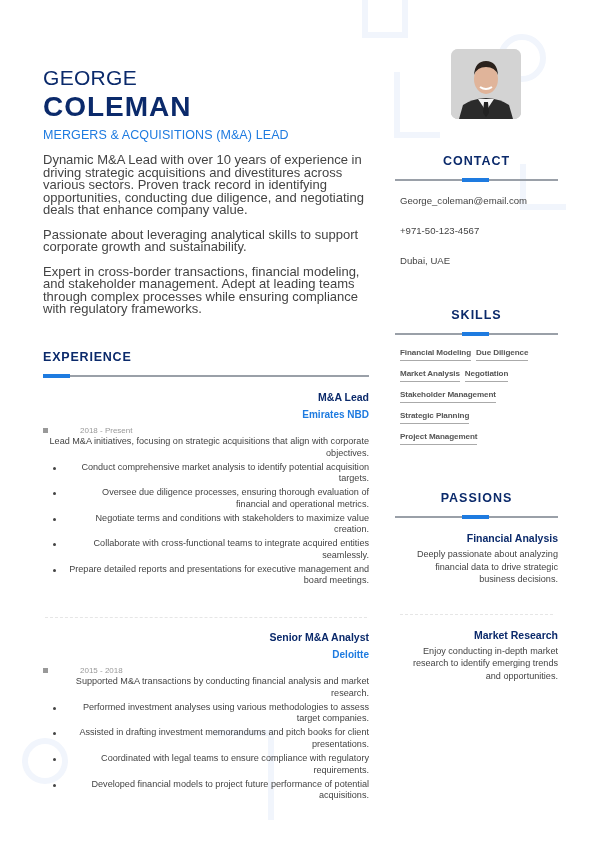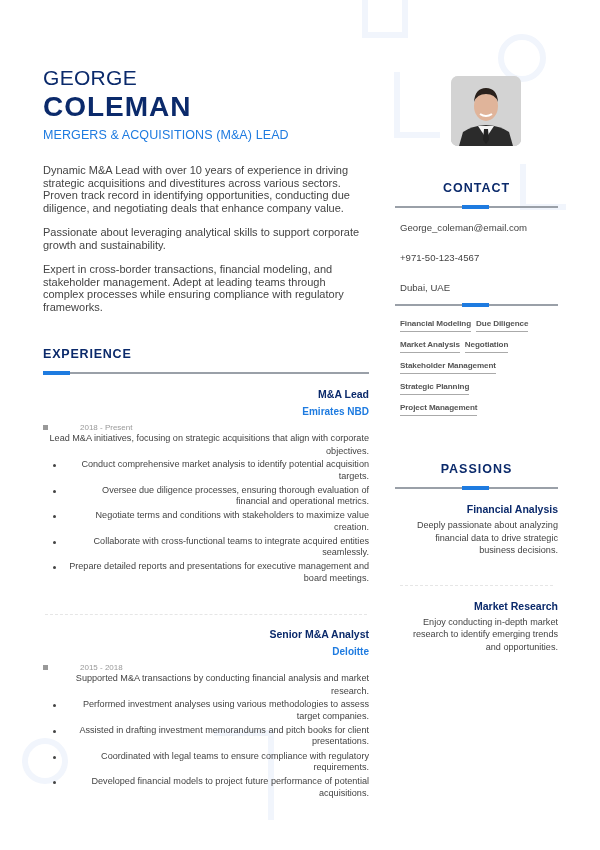--- a/index.html
+++ b/index.html
@@ -2,27 +2,27 @@
 <html><head>
 <meta charset="utf-8">
 <style>
   * { box-sizing: border-box; margin: 0; padding: 0; }
   html, body { width: 600px; height: 850px; background: #ffffff; overflow: hidden; }
   body { position: relative; font-family: "Liberation Sans", sans-serif; color: #444; }
 
   .deco { position: absolute; border-color: #f1f5fc; border-style: solid; z-index: 0; }
 
   .left { position: absolute; left: 43px; top: 66px; width: 326px; z-index: 1; }
-  .right { position: absolute; left: 395px; top: 76px; width: 163px; z-index: 1; }
+  .right { position: absolute; left: 395px; top: 49px; width: 163px; z-index: 1; }
 
   .first-name { font-size: 21px; color: #0b2a6b; letter-spacing: 0.3px; line-height: 24px; }
   .last-name { font-size: 28px; font-weight: bold; color: #0b2a6b; letter-spacing: 1px; line-height: 32px; margin-top: 1px; }
   .role { font-size: 12.5px; color: #1e7be0; margin-top: 5px; letter-spacing: 0.1px; }
 
-  .summary { margin-top: 22px; font-size: 11px; line-height: 12.5px; color: #444; }
+  .summary { margin-top: 12px; font-size: 13px; line-height: 12.5px; color: #444; }
   .summary p { margin-bottom: 12px; }
 
   .section-title-left { margin-top: 34px; font-size: 12.5px; font-weight: bold; color: #0b2a6b; letter-spacing: 0.8px; }
   .rule-left { position: relative; height: 2px; background: #9aa0a8; margin-top: 11px; width: 326px; }
   .rule-left .accent { position: absolute; left: 0; top: -1px; width: 27px; height: 4px; background: #1e7be0; }
 
   .job { margin-top: 14px; text-align: right; }
   .job-title { font-size: 10.5px; font-weight: bold; color: #0b2a6b; }
   .company { font-size: 10px; font-weight: bold; color: #1e7be0; margin-top: 6px; }
   .dates { font-size: 8px; color: #999; margin-top: 6px; display: flex; align-items: center; gap: 26px; }
@@ -124,20 +124,21 @@
   </div>
 
   <div style="margin-top:35px;" class="section-title-right">CONTACT</div>
   <div class="rule-right">
       <div class="accent"></div>
     </div>
   <div class="contact-item" style="margin-top:14px;">George_coleman@email.com</div>
   <div class="contact-item" style="margin-top:19px;">+971-50-123-4567</div>
   <div class="contact-item" style="margin-top:19px;">Dubai, UAE</div>
 
+  <div style="margin-top:42px;" class="section-title-right">SKILLS</div>
   <div class="rule-right">
       <div class="accent"></div>
     </div>
   <div class="skills">
     <span class="skill">Financial Modeling</span>
     <span class="skill">Due Diligence</span>
     <span class="skill">Market Analysis</span>
     <span class="skill">Negotiation</span>
     <span class="skill" style="margin-right:40px;">Stakeholder Management</span>
     <span class="skill" style="margin-right:60px;">Strategic Planning</span>

